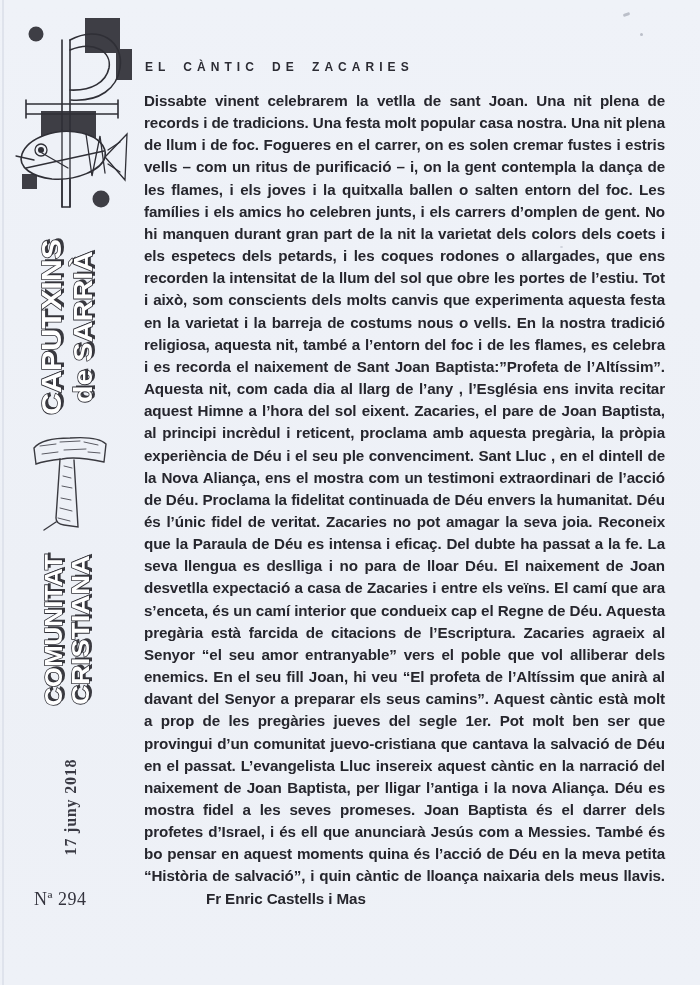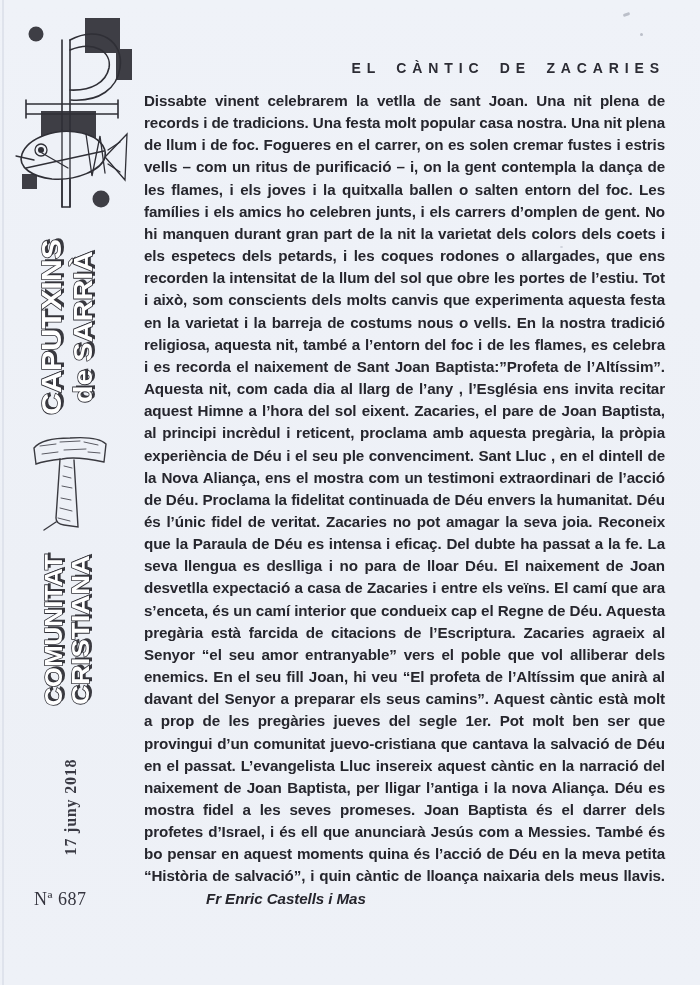--- a/index.html
+++ b/index.html
@@ -30,31 +30,31 @@
   }
   .issue-number{
     position:absolute;left:34px;top:889px;
     font-family:"Liberation Serif",serif;font-size:18px;color:#34343e;
     letter-spacing:.5px;
   }
 
   
   .article-title{
     position:absolute;left:145px;top:60px;width:520px;margin:0;
-    text-align:right;font-size:14px;font-weight:700;color:#2c2c34;
+    text-align:left;font-size:12px;font-weight:700;color:#2c2c34;
     letter-spacing:.42em;word-spacing:.4em;white-space:nowrap;
   }
   .body-text{
     position:absolute;left:144px;top:90px;width:521px;margin:0;
     text-align:justify;
     font-size:15.2px;line-height:22.15px;font-weight:700;color:#26262d;
     letter-spacing:-0.1px;
   }
   .body-text .it{}
-  .signature{display:inline-block;margin-left:62px;font-style:italic;}
+  .signature{display:inline-block;margin-left:62px;}
 </style>
 </head>
 <body>
 
 <div class="page">
   <div class="scan-edge-left"></div>
   <div class="speck s1"></div>
   <div class="speck s2"></div>
   <div class="speck s3"></div>
   <div class="speck s4"></div>
@@ -119,18 +119,18 @@
     <g transform="translate(45,86) rotate(-90)" font-family="Liberation Sans, sans-serif" font-weight="bold" text-anchor="middle">
       <text x="2" y="-3" font-size="24" fill="#3a3a40" textLength="152" lengthAdjust="spacingAndGlyphs" transform="translate(2,3)">COMUNITAT</text>
       <text x="2" y="24" font-size="24" fill="#3a3a40" textLength="150" lengthAdjust="spacingAndGlyphs" transform="translate(2,3)">CRISTIANA</text>
       <text x="2" y="-3" font-size="24" fill="#ffffff" stroke="#2f2f36" stroke-width="1.5" paint-order="stroke" textLength="152" lengthAdjust="spacingAndGlyphs">COMUNITAT</text>
       <text x="2" y="24" font-size="24" fill="#ffffff" stroke="#2f2f36" stroke-width="1.5" paint-order="stroke" textLength="150" lengthAdjust="spacingAndGlyphs">CRISTIANA</text>
     </g>
   </svg>
 
   <div class="issue-date">17 juny 2018</div>
 
-  <div class="issue-number">Nª 687</div>
+  <div class="issue-number">Nª 294</div>
 
   <h1 class="article-title">EL CÀNTIC DE ZACARIES</h1>
 
   <p class="body-text"><span>Dissabte vinent celebrarem la vetlla de sant Joan. Una nit plena de records i de tradicions. Una festa molt popular casa nostra. Una nit plena de llum i de foc. Fogueres en el carrer, on es solen cremar fustes i estris vells – com un ritus de purificació – i, on la gent contempla la dança de les flames, i els joves i la quitxalla ballen o salten entorn del foc. Les famílies i els amics ho celebren junts, i els carrers d’omplen de gent. No hi manquen durant gran part de la nit la varietat dels colors dels coets i els espetecs dels petards, i les coques rodones o allargades, que ens recorden la intensitat de la llum del sol que obre les portes de l’estiu. Tot i això, som conscients dels molts canvis que experimenta aquesta festa en la varietat i la barreja de costums nous o vells. En la nostra tradició religiosa, aquesta nit, també a l’entorn del foc i de les flames, es celebra i es recorda el naixement de Sant Joan Baptista:</span><span class="it">”Profeta de l’Altíssim”</span><span>. Aquesta nit, com cada dia al llarg de l’any , l’Església ens invita recitar aquest Himne a l’hora del sol eixent. Zacaries, el pare de Joan Baptista, al principi incrèdul i reticent, proclama amb aquesta pregària, la pròpia experiència de Déu i el seu ple convenciment. Sant Lluc , en el dintell de la Nova Aliança, ens el mostra com un testimoni extraordinari de l’acció de Déu. Proclama la fidelitat continuada de Déu envers la humanitat. Déu és l’únic fidel de veritat. Zacaries no pot amagar la seva joia. Reconeix que la Paraula de Déu es intensa i eficaç. Del dubte ha passat a la fe. La seva llengua es deslliga i no para de lloar Déu. El naixement de Joan desvetlla expectació a casa de Zacaries i entre els veïns. El camí que ara s’enceta, és un camí interior que condueix cap el Regne de Déu. Aquesta pregària està farcida de citacions de l’Escriptura. Zacaries agraeix al Senyor </span><span class="it">“el seu amor entranyable”</span><span> vers el poble que vol alliberar dels enemics. En el seu fill Joan, hi veu </span><span class="it">“El profeta de l’Altíssim que anirà al davant del Senyor a preparar els seus camins”</span><span>. Aquest càntic està molt a prop de les pregàries jueves del segle 1er. Pot molt ben ser que provingui d’un comunitat juevo-cristiana que cantava la salvació de Déu en el passat. L’evangelista Lluc insereix aquest càntic en la narració del naixement de Joan Baptista, per lligar l’antiga i la nova Aliança. Déu es mostra fidel a les seves promeses. Joan Baptista és el darrer dels profetes d’Israel, i és ell que anunciarà Jesús com a Messies. També és bo pensar en aquest moments quina és l’acció de Déu en la meva petita </span><span class="it">“Història de salvació”</span><span>, i quin càntic de lloança naixaria dels meus llavis.</span><span class="signature">Fr Enric Castells i Mas</span></p>
 </div>
 
 </body></html>

